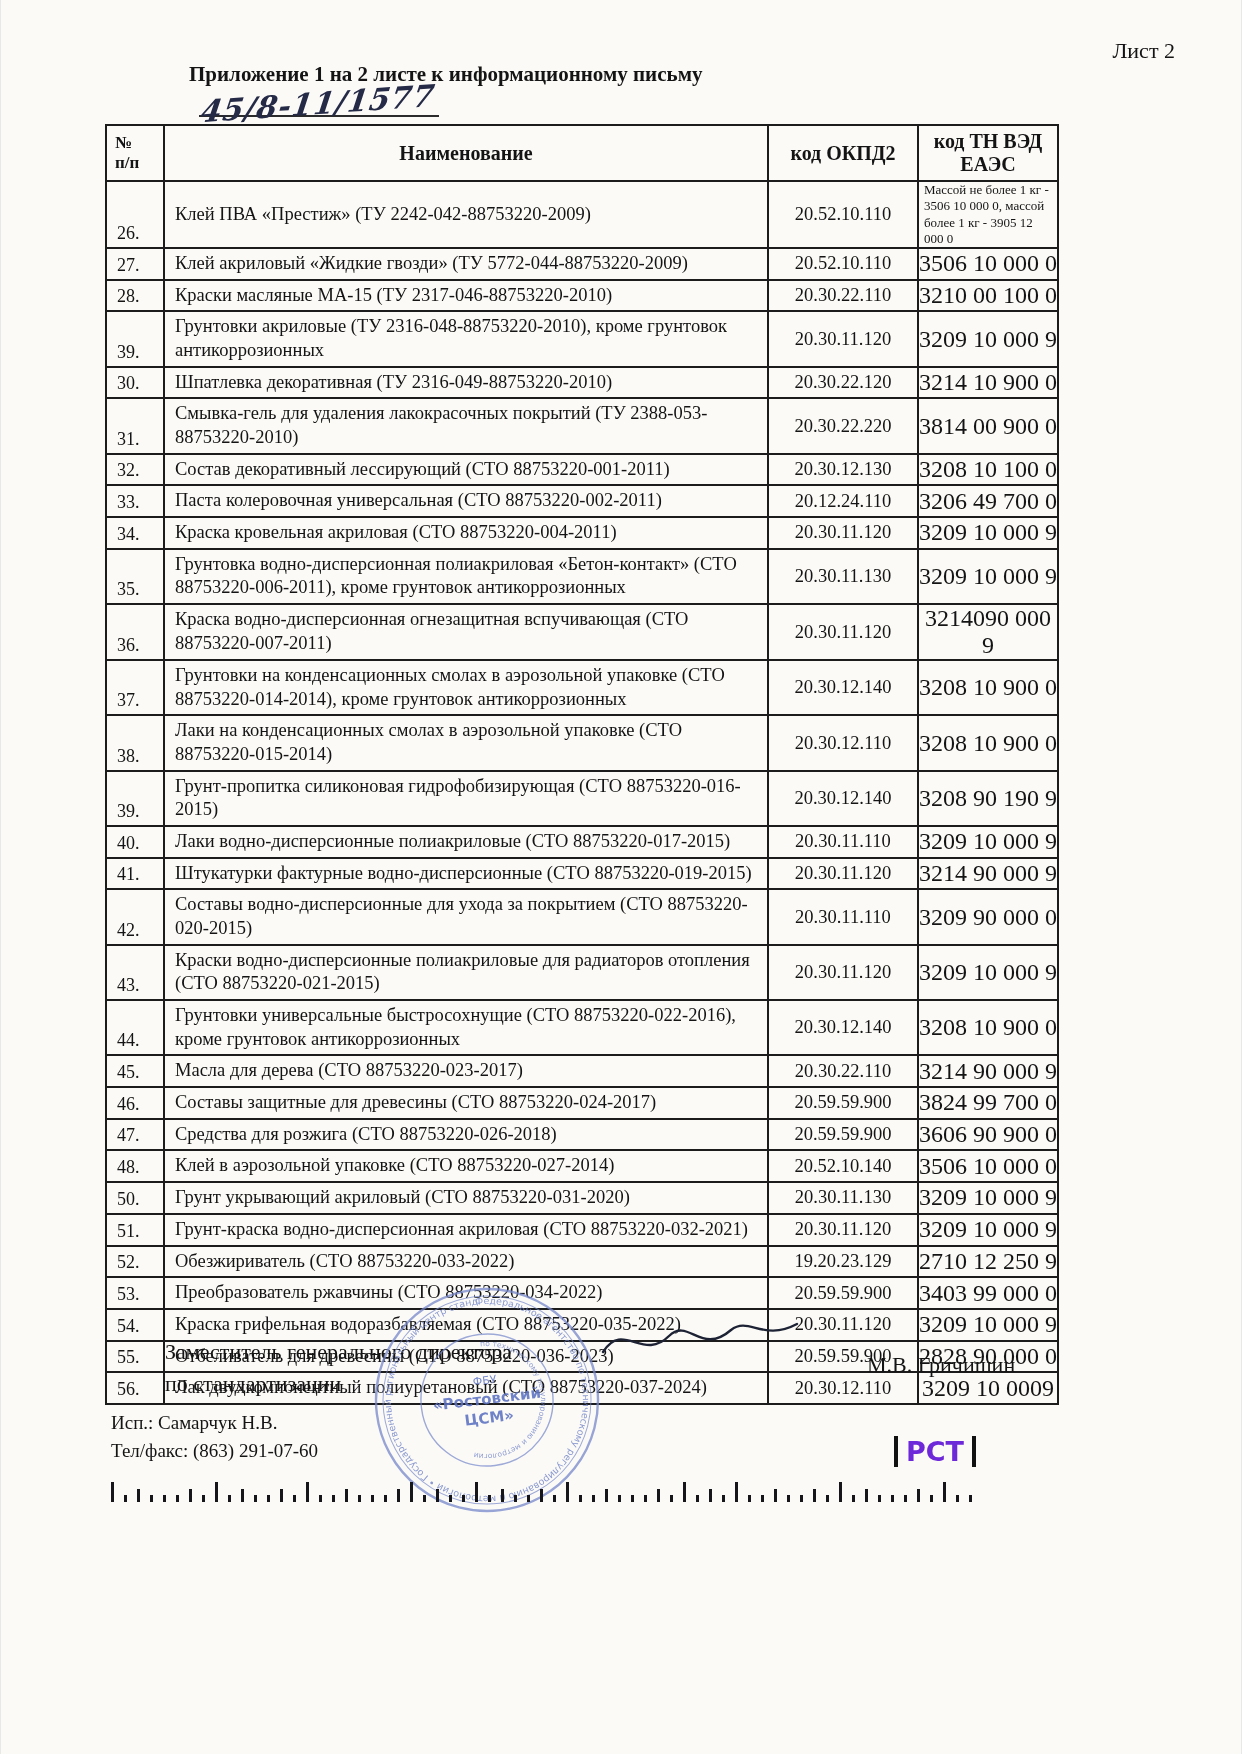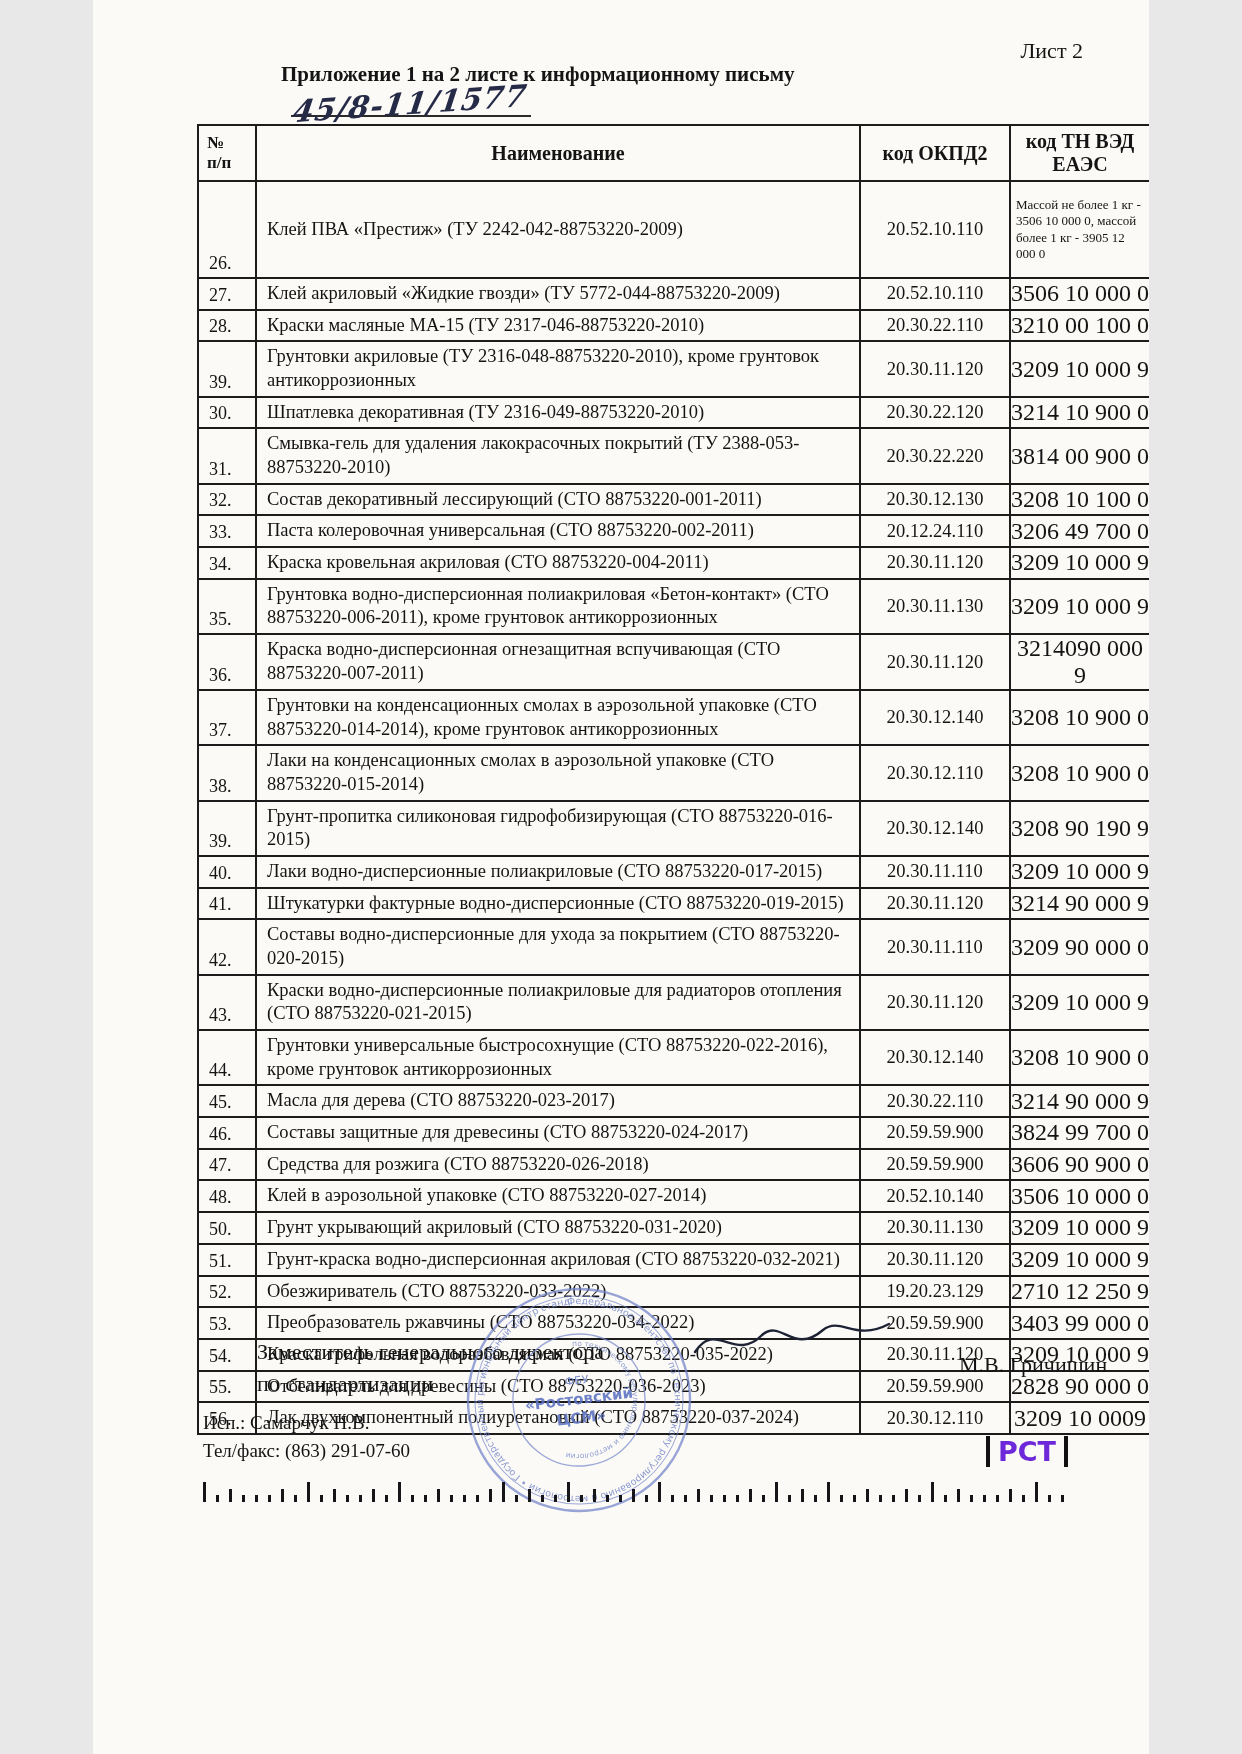--- a/index.html
+++ b/index.html
@@ -1,19 +1,19 @@
 <!DOCTYPE html>
 <html><head>
 <meta charset="utf-8">
 <style>
   * { box-sizing: border-box; margin: 0; padding: 0; }
   body { background:#e8e8e8; }
   .page {
     position: relative;
-    width: 1056px; height: 1754px;
+    width: 1240px; height: 1754px;
     margin: 0 auto;
     background: #fbfaf7;
     font-family: "Liberation Serif", serif;
     color: #141414;
     overflow: hidden;
   }
   .sheet-label {
     position: absolute; top: 38px; right: 66px;
     font-size: 22px;
   }
@@ -60,21 +60,21 @@
     padding: 3px 10px 3px 10px; vertical-align: middle; margin-top: 24px;
   }
   td.okpd {
     font-size: 18.5px; text-align: center; vertical-align: middle;
   }
   td.tnved {
     font-size: 24px; text-align: center; vertical-align: middle;
   }
   td.tnved.small {
     font-size: 13px; text-align: left; vertical-align: top;
-    padding: 15px 5px; line-height: 1.25;
+    padding: 0 5px; line-height: 1.25;
   }
   .sign-position {
     position: absolute; left: 164px; top: 1336px;
     font-size: 22px; white-space: pre-line; line-height: 1.45;
   }
   .signer-name {
     position: absolute; left: 866px; top: 1352px;
     font-size: 22px;
   }
   .signature-scribble {

